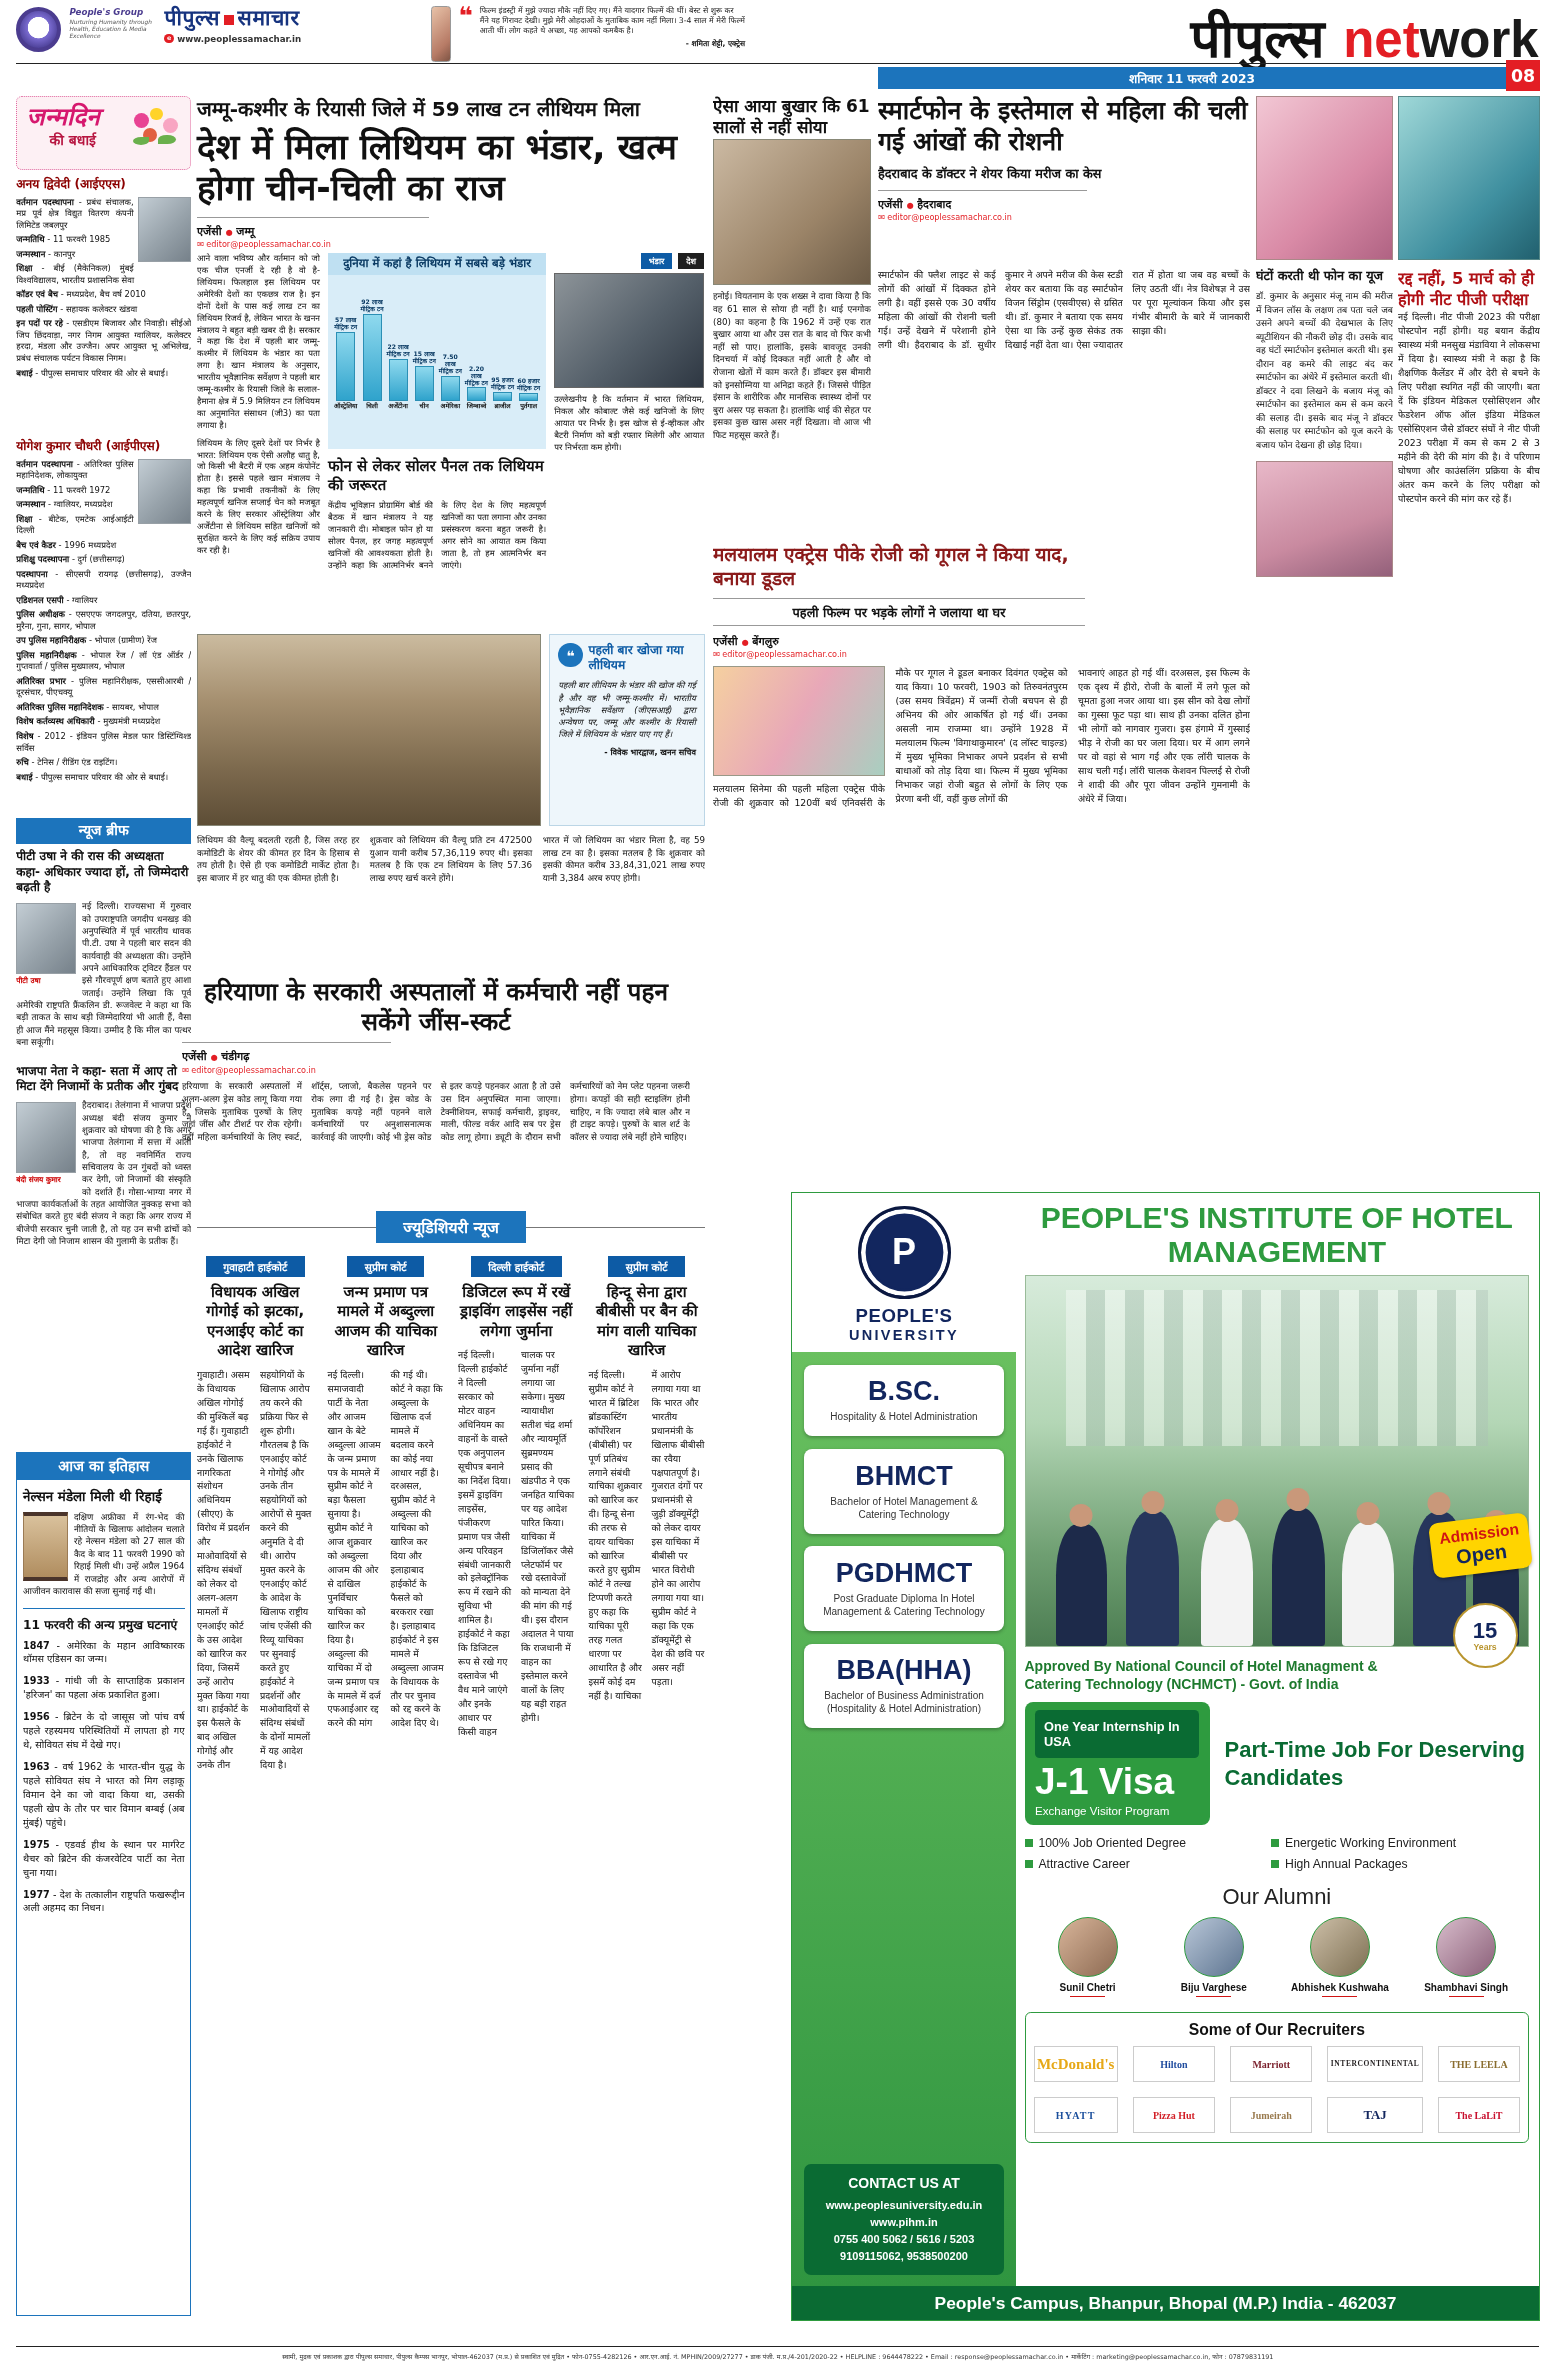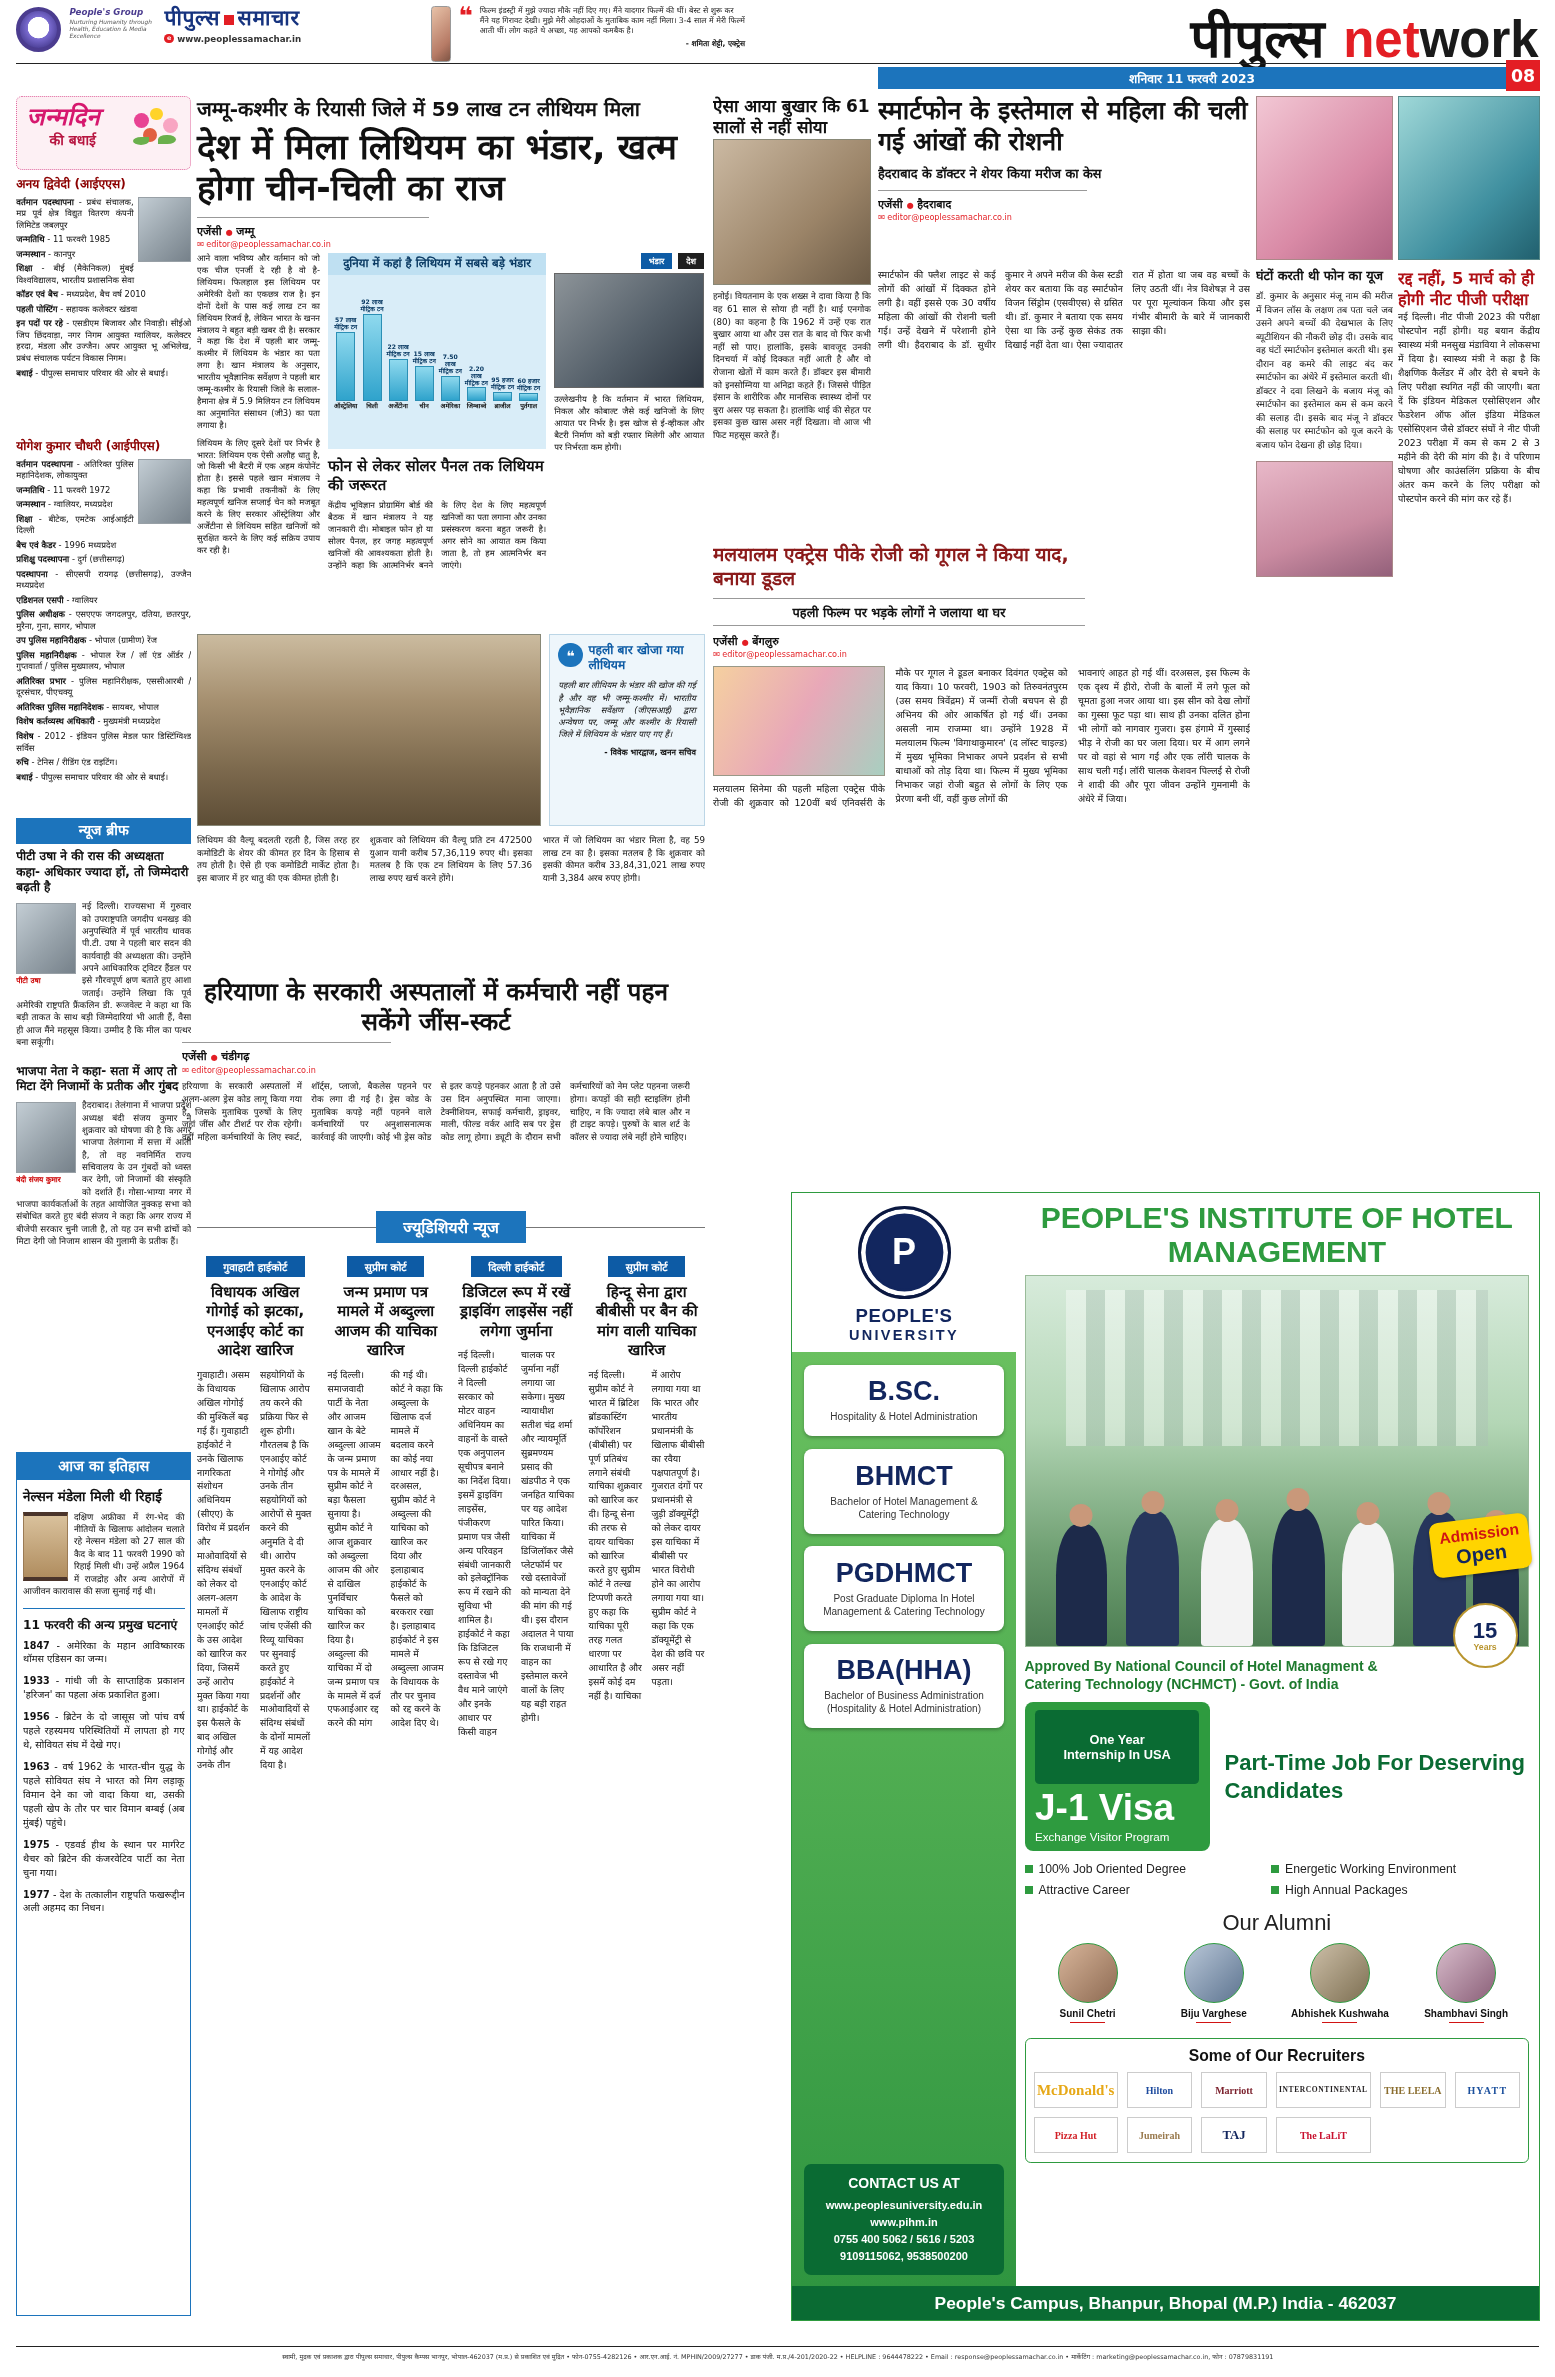--- a/index.html
+++ b/index.html
@@ -181,40 +181,40 @@
              padding:7px 4.6px;transform:rotate(-7deg);box-shadow:0 1.7px 3.5px rgba(0,0,0,.3)}
   .adm1{font-size:15.7px;font-weight:bold;color:#d11313}
   .adm2{font-size:20px;font-weight:bold;color:#12265e}
   .years{position:absolute;right:17.4px;top:410px;width:65px;height:65px;border-radius:50%;background:#fff;
          border:2.3px double #b9952f;display:flex;flex-direction:column;align-items:center;justify-content:center}
   .y1{font-size:22px;font-weight:bold;color:#12265e;line-height:1}
   .y2{font-size:8.7px;font-weight:bold;color:#b9952f}
   .approved{color:#1e7a2e;font-size:14px;font-weight:bold;margin-top:9.3px;width:407px;line-height:1.3}
   .intern-row{display:flex;gap:15px;margin-top:9.3px;align-items:center}
   .jvisa-box{width:250px;background:#2e9b3f;border-radius:8.1px;padding:8.1px 10.5px;color:#fff}
-  .jv-label{background:#0a6b33;border-radius:4.6px;font-size:12.8px;font-weight:bold;text-align:center;padding:22px}
+  .jv-label{background:#0a6b33;border-radius:4.6px;font-size:12.8px;font-weight:bold;padding:9px}
   .jv-main{font-size:37px;font-weight:bold;line-height:1.1;margin-top:3.5px}
   .jv-sub{font-size:11.6px;margin-top:1.2px}
   .parttime{font-size:22px;font-weight:bold;color:#0a6b33;line-height:1.25}
   .bullets{display:grid;grid-template-columns:1fr 1fr;gap:7px 17.4px;margin-top:11.6px;width:476px}
   .bullet{display:flex;gap:5.8px;align-items:center;font-size:12.2px;color:#222}
   .bsq{width:8.1px;height:8.1px;background:#2e9b3f;flex:none}
   .alum-title{font-size:22px;font-weight:normal;color:#222;text-align:center;margin-top:12.8px}
   .alums{display:flex;justify-content:space-around;margin-top:7px}
   .alum{text-align:center;width:99px}
   .aphoto{width:60px;height:60px;border-radius:50%;margin:0 auto;border:1.7px solid #2e9b3f}
   .alum:nth-child(1) .aphoto{background:linear-gradient(135deg,#d8b59a,#8d6a52)}
   .alum:nth-child(2) .aphoto{background:linear-gradient(135deg,#b9c7d8,#5d7490)}
   .alum:nth-child(3) .aphoto{background:linear-gradient(135deg,#cdbfa8,#7d6f52)}
   .alum:nth-child(4) .aphoto{background:linear-gradient(135deg,#d8bccb,#8a5f78)}
   .aname{font-size:10px;font-weight:bold;margin-top:4.6px}
   .aline{width:35px;height:1.7px;background:#d11313;margin:2.9px auto 0}
   .recbox{margin:15px 0 0 0;border:1.7px solid #2e9b3f;border-radius:5.8px;padding:8.1px;width:100%}
   .rectitle{font-size:15.7px;font-weight:bold;text-align:center;margin-bottom:7px}
-  .recgrid{display:grid;grid-template-columns:repeat(6,1fr);gap:9px}
+  .recgrid{display:grid;grid-template-columns:repeat(5,1fr);gap:15px}
   .rtile{border:0.6px solid #ccc;height:36px;display:flex;align-items:center;justify-content:center;
          font-family:"Liberation Serif",serif;font-weight:bold;font-size:10px;text-align:center;padding:2.3px;line-height:1.1}
   .rtile:nth-child(1){color:#e6a817;font-size:15px}
   .rtile:nth-child(2){color:#1e4b9e}
   .rtile:nth-child(3){color:#7a1f2b}
   .rtile:nth-child(4){color:#231f20;font-size:7.5px;letter-spacing:0.6px}
   .rtile:nth-child(5){color:#8a6d2f}
   .rtile:nth-child(6){color:#1b4f9c;letter-spacing:1.2px}
   .rtile:nth-child(7){color:#d21f26}
   .rtile:nth-child(8){color:#9a7b4f}

